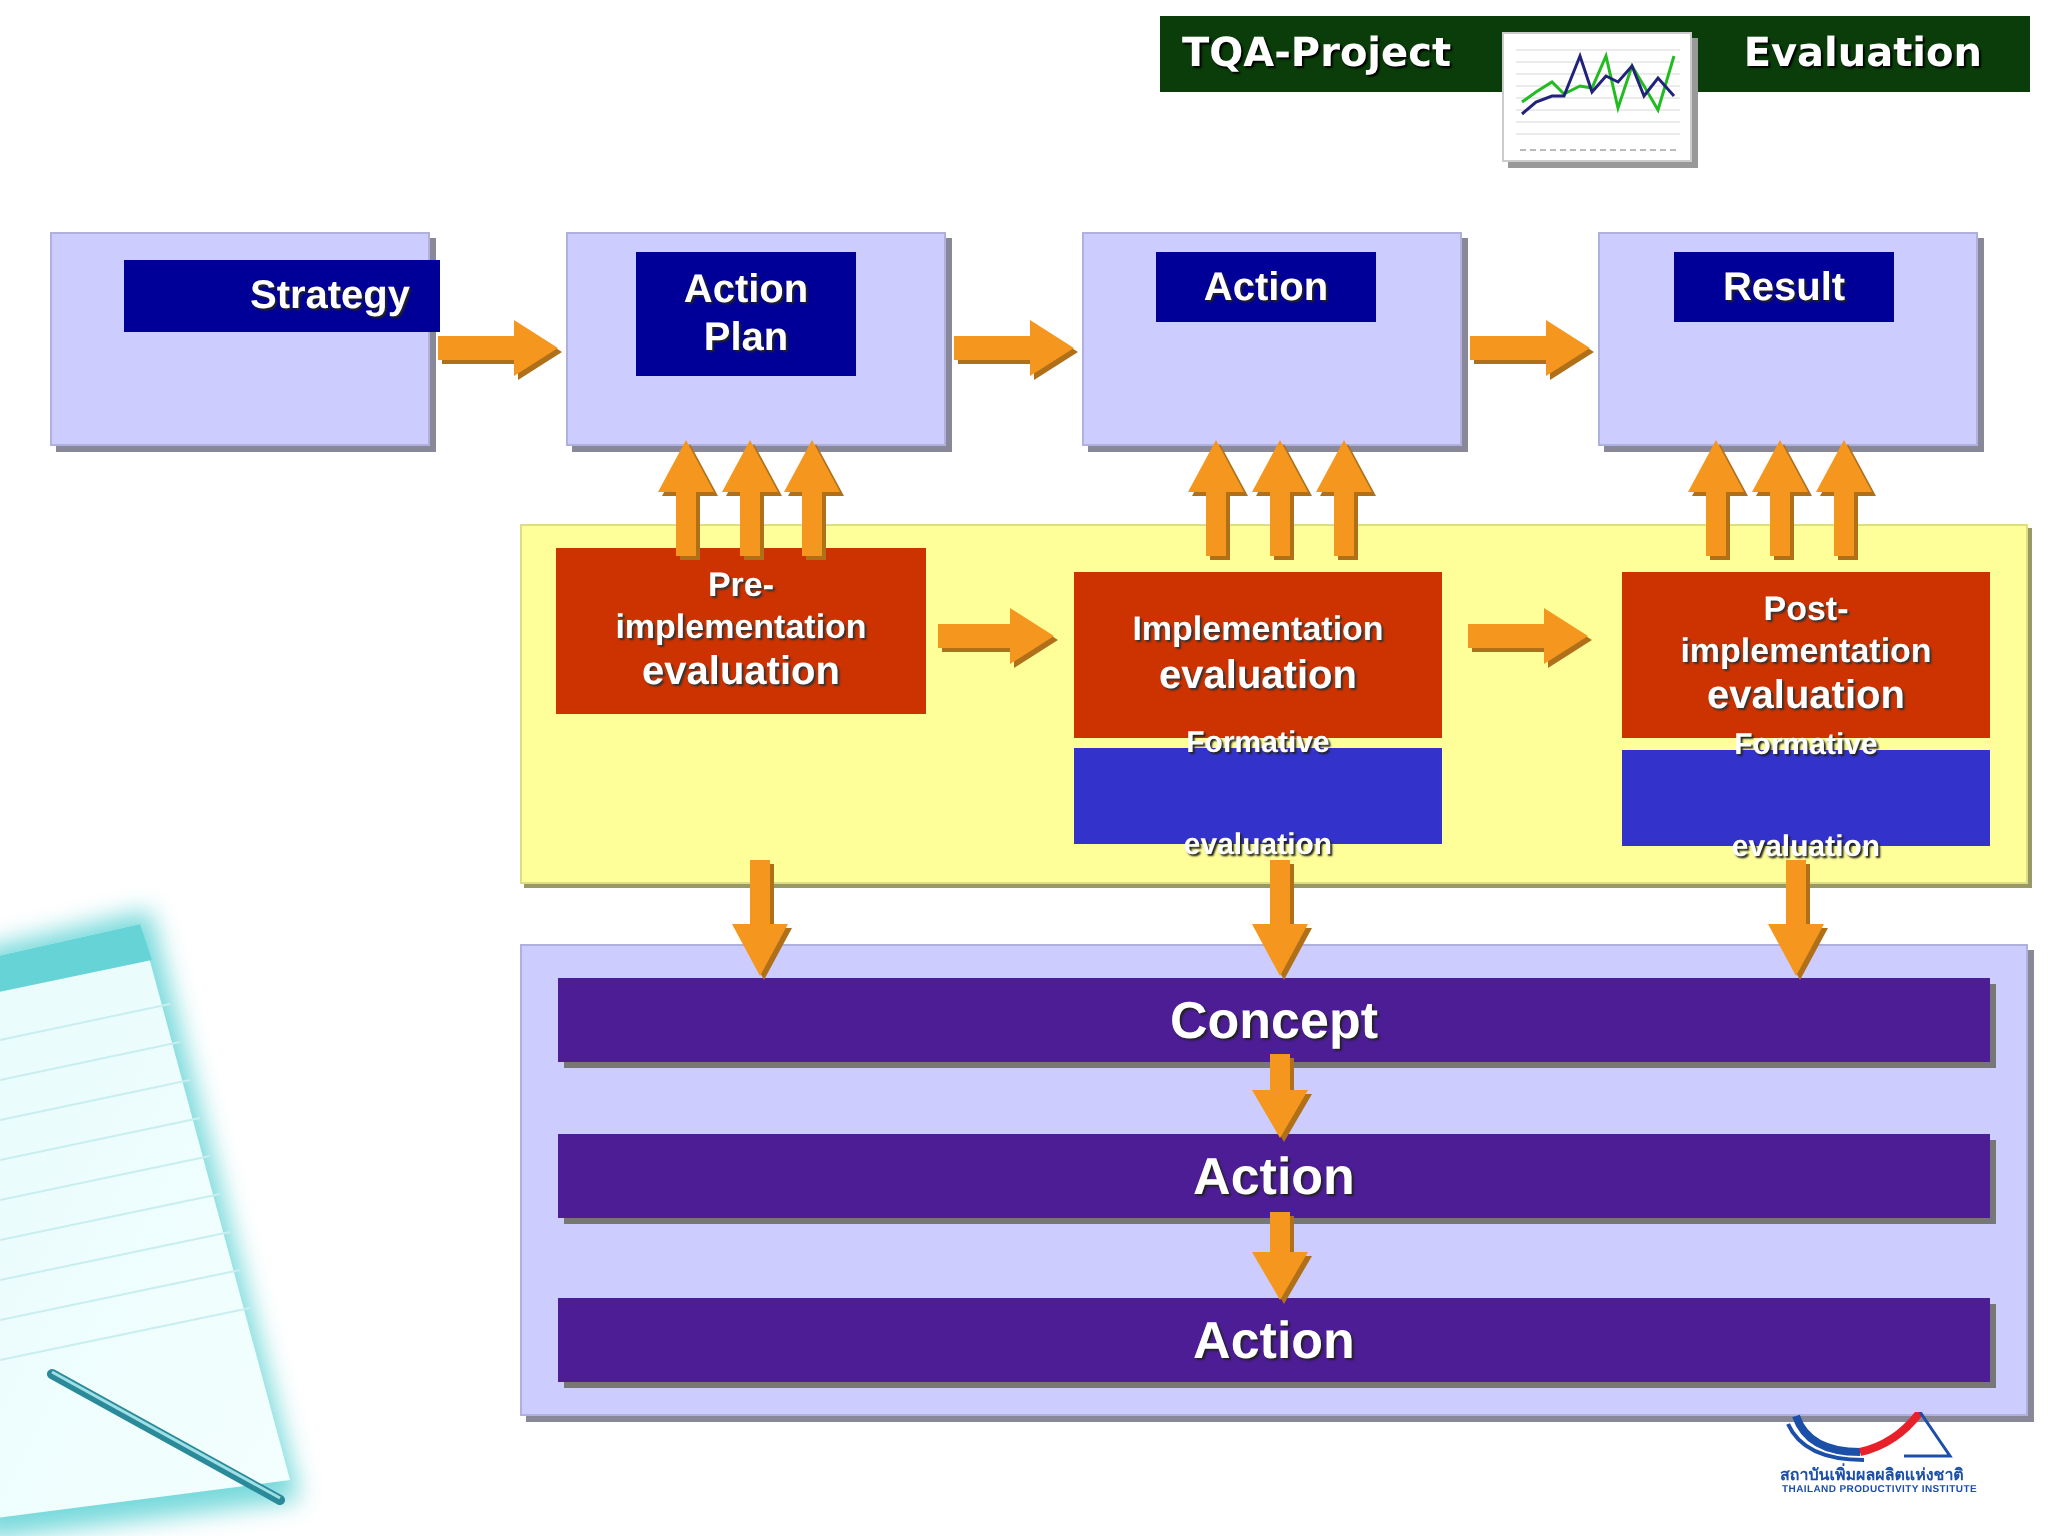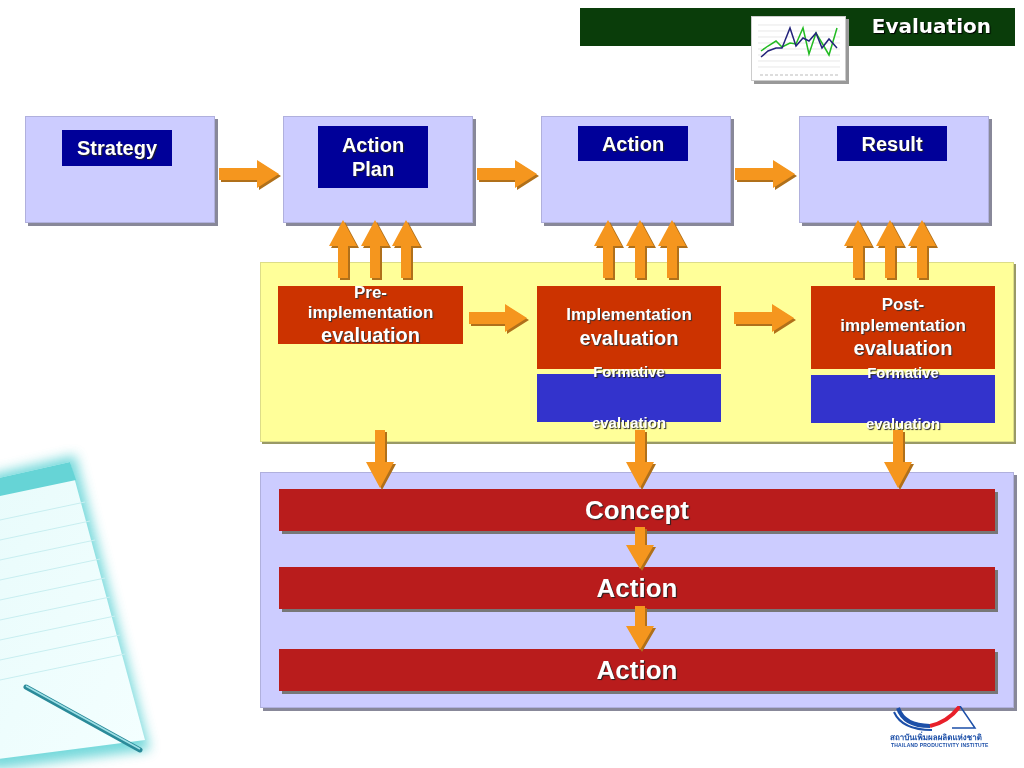--- a/index.html
+++ b/index.html
@@ -6,21 +6,21 @@
   body { width:1024px; height:768px; position:relative; overflow:hidden; background:#ffffff; font-family:"Liberation Sans", sans-serif; }
   .abs { position:absolute; }
   .header { left:580px; top:8px; width:435px; height:38px; background:#0a3d0a; }
   .header .t { position:absolute; top:6px; color:#fff; font-family:"DejaVu Sans", sans-serif; font-weight:bold; font-size:20px; text-shadow:1px 1px 1px #000; }
   .thumb { left:751px; top:16px; width:93px; height:63px; background:#fff; border:1px solid #ccc; box-shadow:3px 3px 0 #999; }
   .lav { background:#ccccff; border:1px solid #b0b0dd; box-shadow:3px 3px 0 #888899; }
   .navy { background:#000099; color:#fff; font-weight:bold; text-align:center; text-shadow:1px 1px 1px #222; display:flex; align-items:center; justify-content:center; line-height:1.2; }
   .red { background:#cc3300; color:#fff; font-weight:bold; text-align:center; text-shadow:1px 1px 1px #333; display:flex; flex-direction:column; align-items:center; justify-content:center; line-height:1.2; }
   .blue { background:#3333cc; color:#fff; font-weight:bold; text-align:center; text-shadow:1px 1px 1px #222; display:flex; flex-direction:column; align-items:center; justify-content:center; font-size:15px; line-height:1.25;gap:32px; }
   .yellow { left:260px; top:262px; width:752px; height:178px; background:#ffff99; border:1px solid #dddd88; box-shadow:2px 2px 0 #999966; }
-  .bar { left:279px; width:716px; height:42px; background:#b91c1c; color:#fff; font-weight:bold; font-size:26px; display:flex; align-items:center; justify-content:center; text-shadow:1px 1px 1px #222; box-shadow:3px 3px 0 #777; }
+  .bar { left:279px; width:716px; height:42px; background:#4c1d95; color:#fff; font-weight:bold; font-size:26px; display:flex; align-items:center; justify-content:center; text-shadow:1px 1px 1px #222; box-shadow:3px 3px 0 #777; }
   svg.arrow { position:absolute; overflow:visible; }
 </style>
 </head>
 <body>
 
 <svg class="abs" style="left:0;top:440px;" width="200" height="328" viewBox="0 0 200 328">
   <defs>
     <filter id="glow" x="-30%" y="-30%" width="160%" height="160%">
         <feGaussianBlur stdDeviation="6"></feGaussianBlur>
       </filter>
@@ -41,20 +41,21 @@
       <line x1="0" y1="180" x2="110" y2="157"></line>
     <line x1="0" y1="200" x2="115" y2="176"></line>
       <line x1="0" y1="220" x2="120" y2="195"></line>
       <line x1="0" y1="240" x2="125" y2="214"></line>
   </g>
   <line x1="26" y1="247" x2="140" y2="310" stroke="#2a8a99" stroke-width="5" stroke-linecap="round"></line>
   <line x1="26" y1="246" x2="140" y2="309" stroke="#9fe0e6" stroke-width="1.5"></line>
 </svg>
 
 <div class="abs header">
+  <span class="t" style="left:11px;">TQA-Project</span>
   <span class="t" style="right:24px;">Evaluation</span>
 </div>
 <div class="abs thumb">
   <svg width="93" height="63" viewBox="0 0 93 63">
     <g stroke="#d8d8d8" stroke-width="0.6">
       <line x1="6" y1="8" x2="88" y2="8"></line>
         <line x1="6" y1="14" x2="88" y2="14"></line>
         <line x1="6" y1="20" x2="88" y2="20"></line>
       <line x1="6" y1="26" x2="88" y2="26"></line>
         <line x1="6" y1="32" x2="88" y2="32"></line>
@@ -62,37 +63,37 @@
       <line x1="6" y1="44" x2="88" y2="44"></line>
         <line x1="6" y1="50" x2="88" y2="50"></line>
     </g>
     <line x1="8" y1="58" x2="88" y2="58" stroke="#bbb" stroke-width="1" stroke-dasharray="3,2"></line>
     <polyline fill="none" stroke="#22bb22" stroke-width="1.5" points="9,34 16,29 24,24 30,30 38,26 44,27 51,11 57,37 64,16 70,26 77,38 85,11"></polyline>
     <polyline fill="none" stroke="#22227a" stroke-width="1.5" points="9,40 16,34 24,31 30,31 38,11 44,29 51,21 57,24 64,16 70,31 77,22 85,31"></polyline>
   </svg>
 </div>
 
 <div class="abs lav" style="left:25px;top:116px;width:188px;height:105px;"></div>
-<div class="abs navy" style="left:62px;top:130px;width:110px;height:36px;font-size:20px;">Strategy</div>
+<div class="abs navy" style="left:62px;top:130px;width:110px;height:36px;font-size:20px;padding-left:48px;">Strategy</div>
 
 <div class="abs lav" style="left:283px;top:116px;width:188px;height:105px;"></div>
 <div class="abs navy" style="left:318px;top:126px;width:110px;height:62px;font-size:20px;flex-direction:column;">
   <span>Action</span>
   <span>Plan</span>
 </div>
 
 <div class="abs lav" style="left:541px;top:116px;width:188px;height:105px;"></div>
 <div class="abs navy" style="left:578px;top:126px;width:110px;height:35px;font-size:20px;">Action</div>
 
 <div class="abs lav" style="left:799px;top:116px;width:188px;height:105px;"></div>
 <div class="abs navy" style="left:837px;top:126px;width:110px;height:35px;font-size:20px;">Result</div>
 
 <div class="abs yellow"></div>
 
-<div class="abs red" style="left:278px;top:286px;width:185px;height:58px;">
+<div class="abs red" style="left:278px;top:274px;width:185px;height:83px;">
   <span style="font-size:17px;">Pre-</span>
   <span style="font-size:17px;">implementation</span>
   <span style="font-size:20px;">evaluation</span>
 </div>
 
 <div class="abs red" style="left:537px;top:286px;width:184px;height:83px;">
   <span style="font-size:17px;">Implementation</span>
   <span style="font-size:20px;">evaluation</span>
 </div>
 <div class="abs blue" style="left:537px;top:374px;width:184px;height:48px;">

